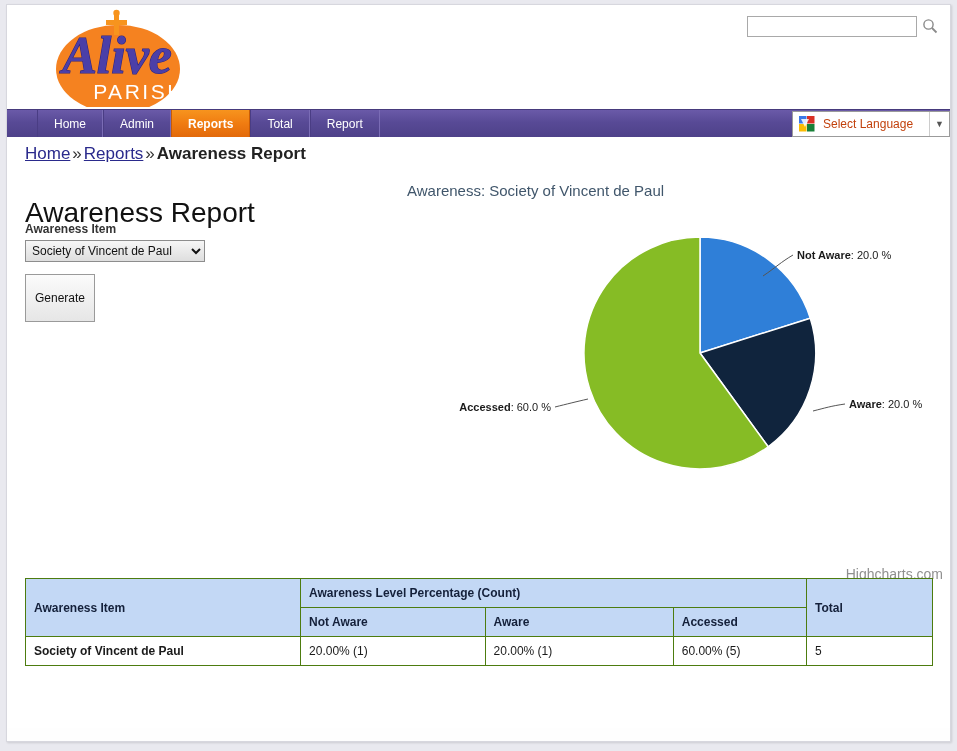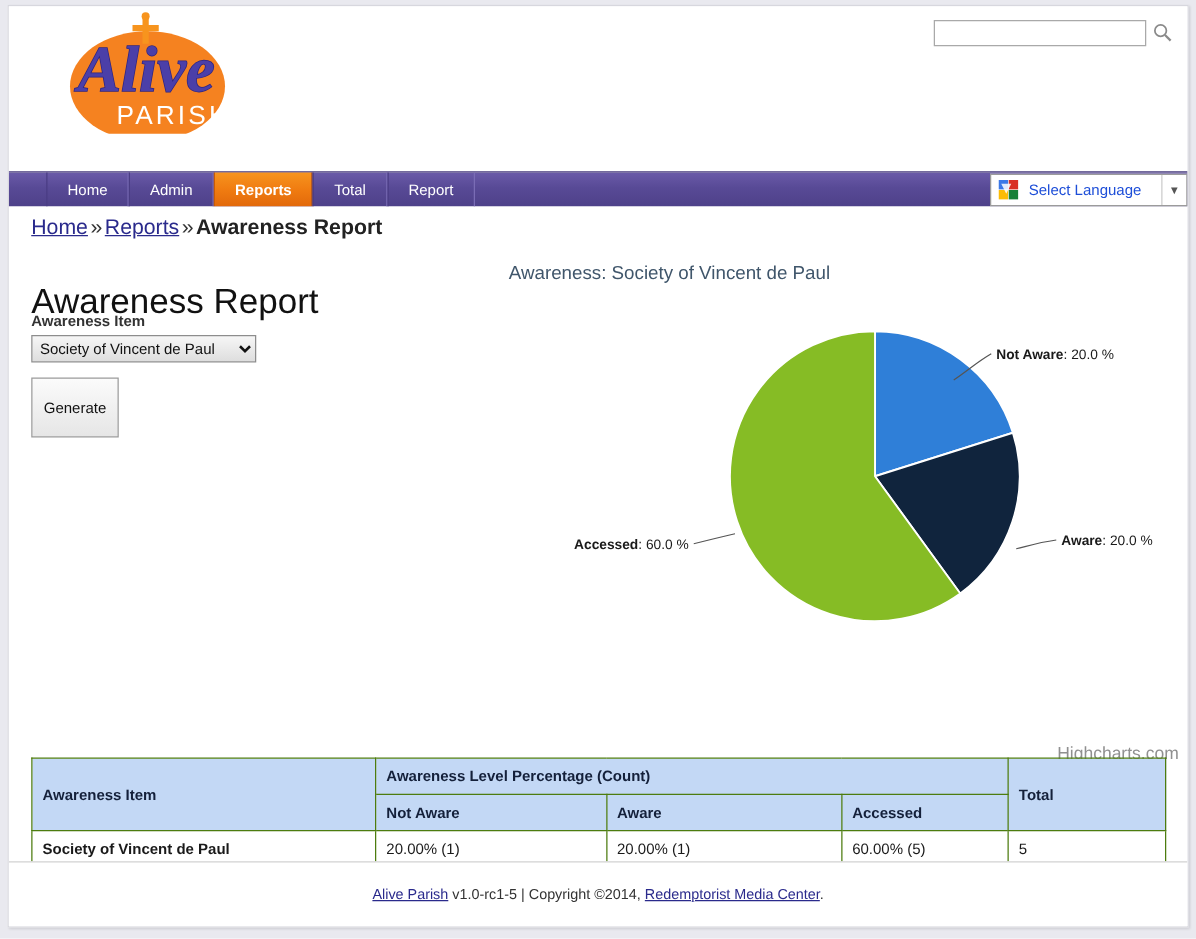--- a/index.html
+++ b/index.html
@@ -21,21 +21,21 @@
     width: 945px; height: 738px;
     background: #fefefe;
     border: 1px solid #d7d7de;
     box-shadow: 1px 1px 2px rgba(0,0,0,0.12);
     overflow: hidden;
   }
 
   
   #header {
     position: relative;
-    height: 132px;
+    height: 104px;
     background: #ffffff;
     padding-left: 18px;
   }
   #logo {
     position: absolute;
     left: 14px; top: 2px;
     width: 200px; height: 100px;
   }
   #logo svg { display: block; }
 
@@ -97,21 +97,21 @@
     position: absolute;
     right: 0; top: 1px;
     height: 26px;
     min-width: 158px;
     background: #ffffff;
     border: 1px solid #9b9b9b;
     display: flex; align-items: center;
     cursor: pointer;
   }
   #translate-label {
-    font-size: 12px; color: #1d4ed8;
+    font-size: 12px; color: #c2410c;
     padding: 0 8px 0 4px;
     flex: 1;
     font-family: "Liberation Sans", sans-serif;
   }
   #translate-caret {
     width: 20px; height: 100%;
     border-left: 1px solid #cccccc;
     display: flex; align-items: center; justify-content: center;
     color: #555; font-size: 9px;
   }
@@ -356,18 +356,15 @@
             <td class="item-cell">Society of Vincent de Paul</td>
             <td>20.00% (1)</td>
             <td>20.00% (1)</td>
             <td>60.00% (5)</td>
             <td>5</td>
           </tr>
         </tbody>
       </table>
     </div>
 
-    <div id="footer">
-      <div id="footer-text"><a href="#">Alive Parish</a> <span>v1.0-rc1-5</span><span> | Copyright ©2014, </span><a href="#">Redemptorist Media Center</a><span>.</span></div>
-    </div>
 
   </div>
 </div>
 
 </body></html>

